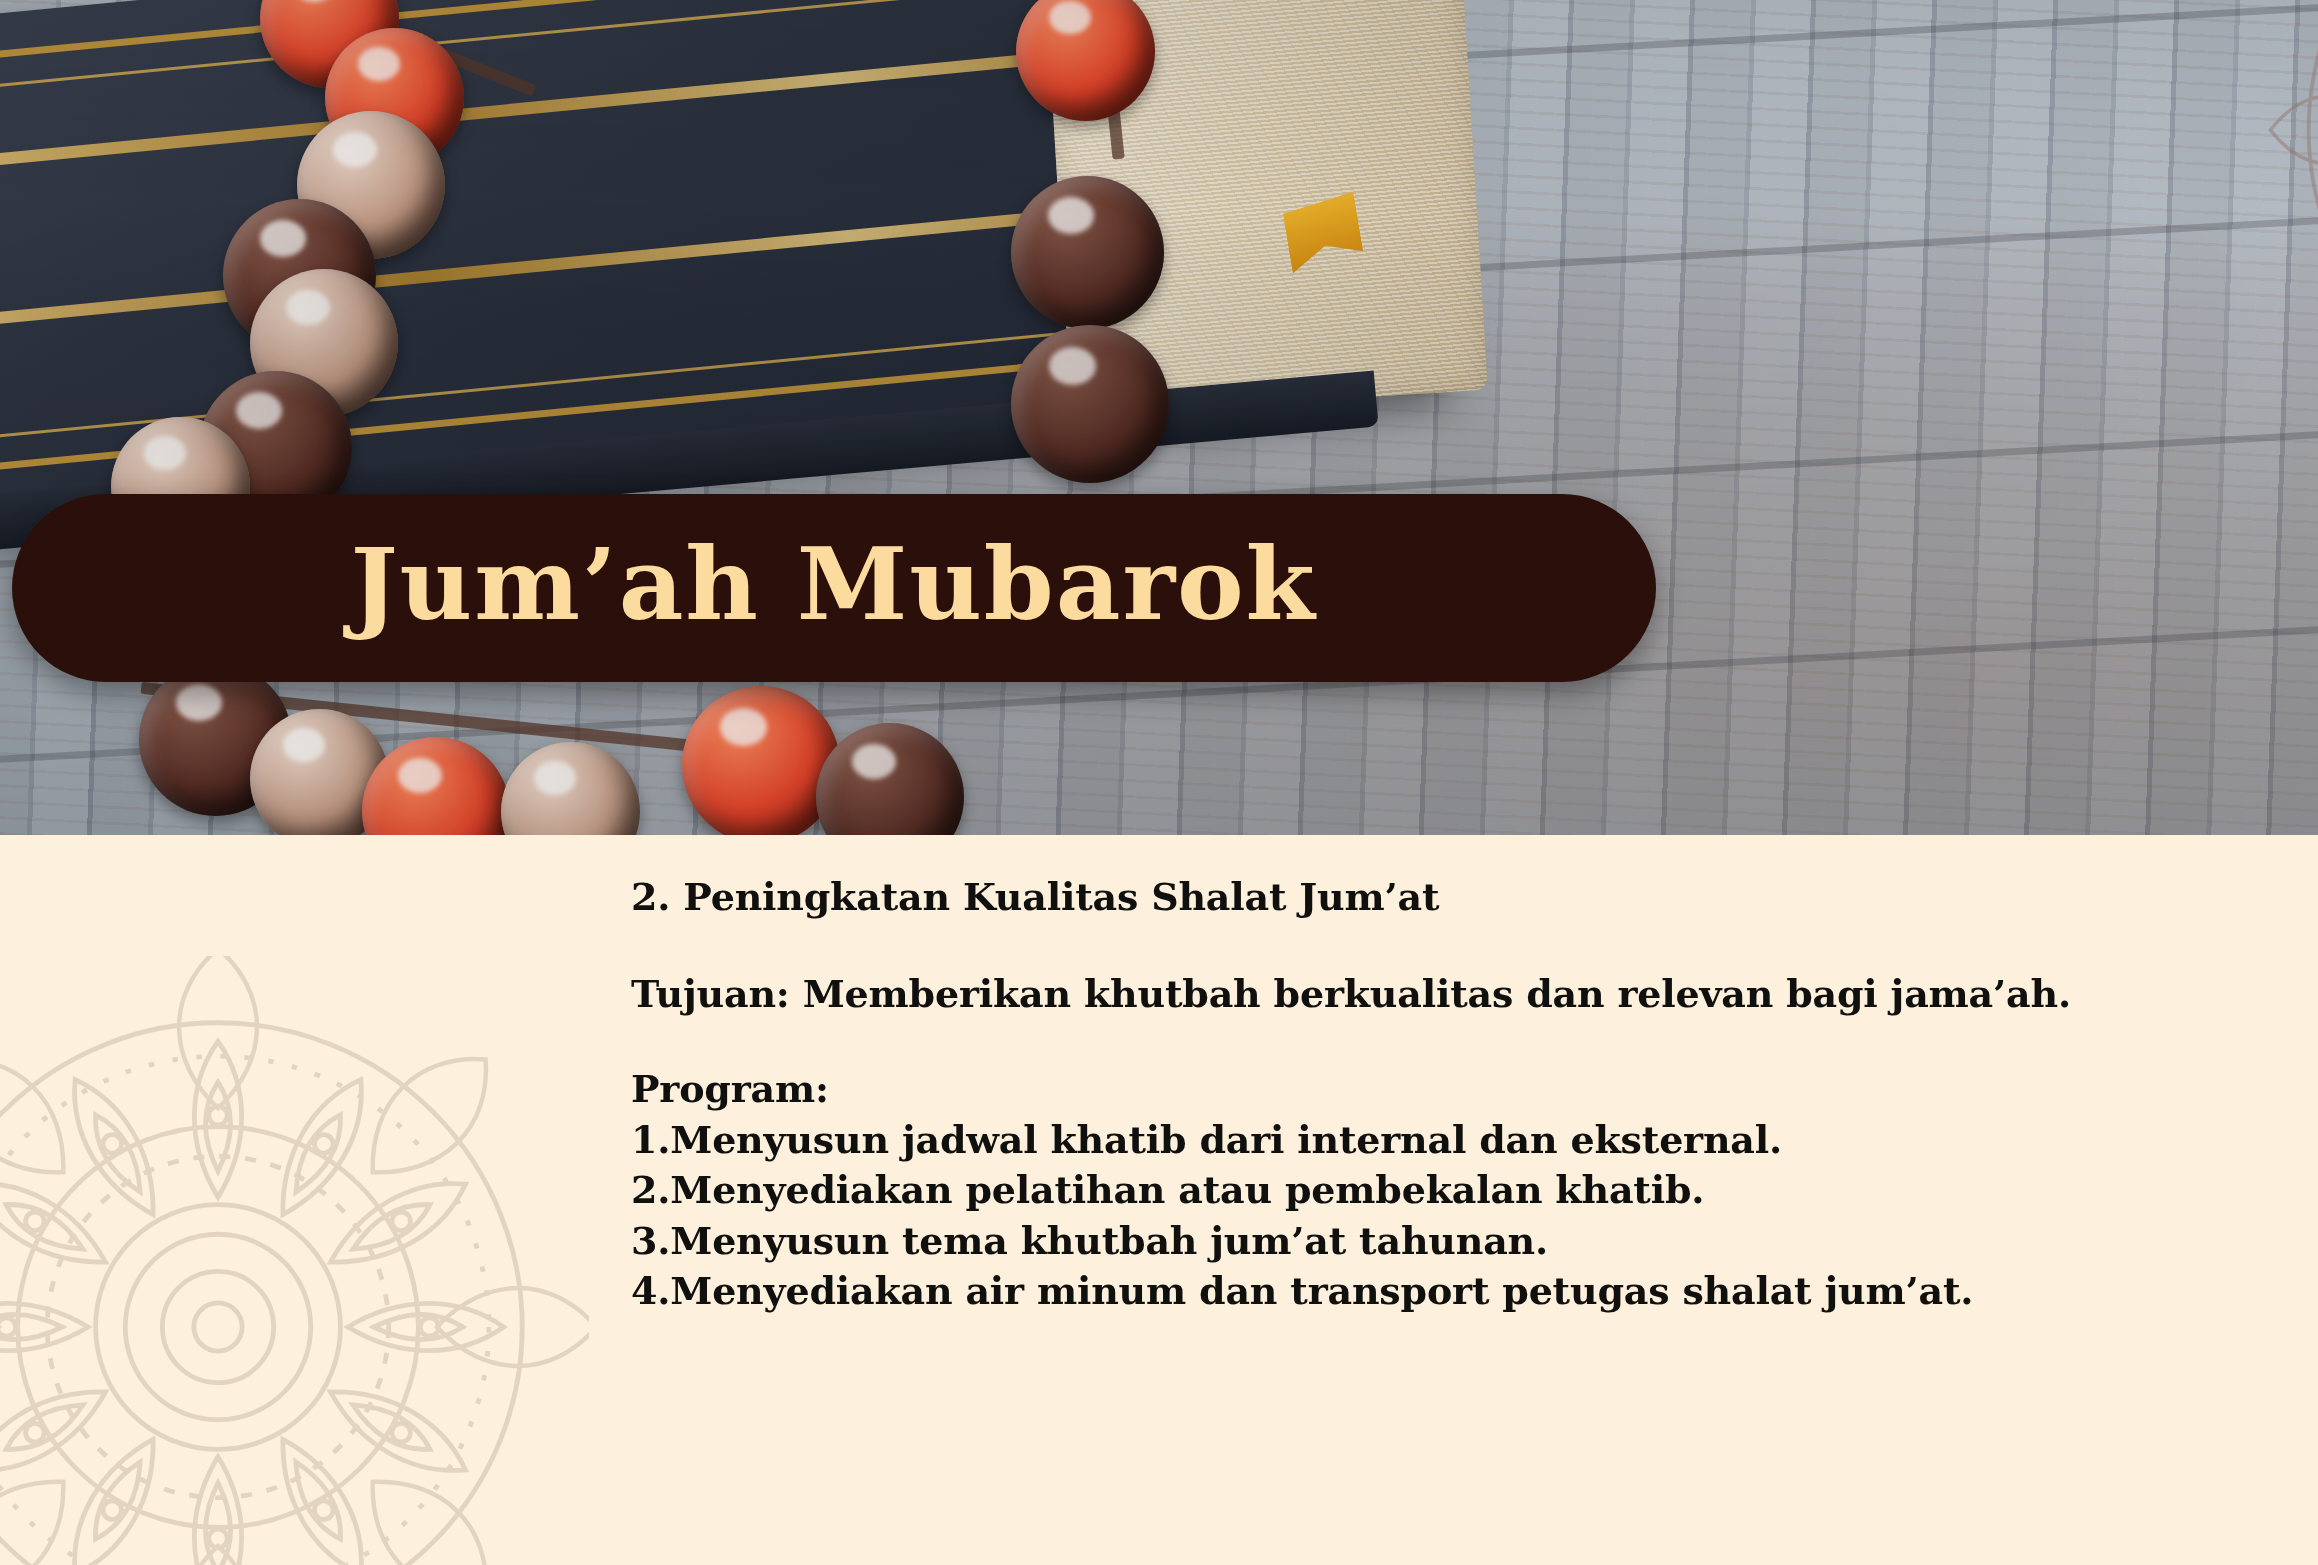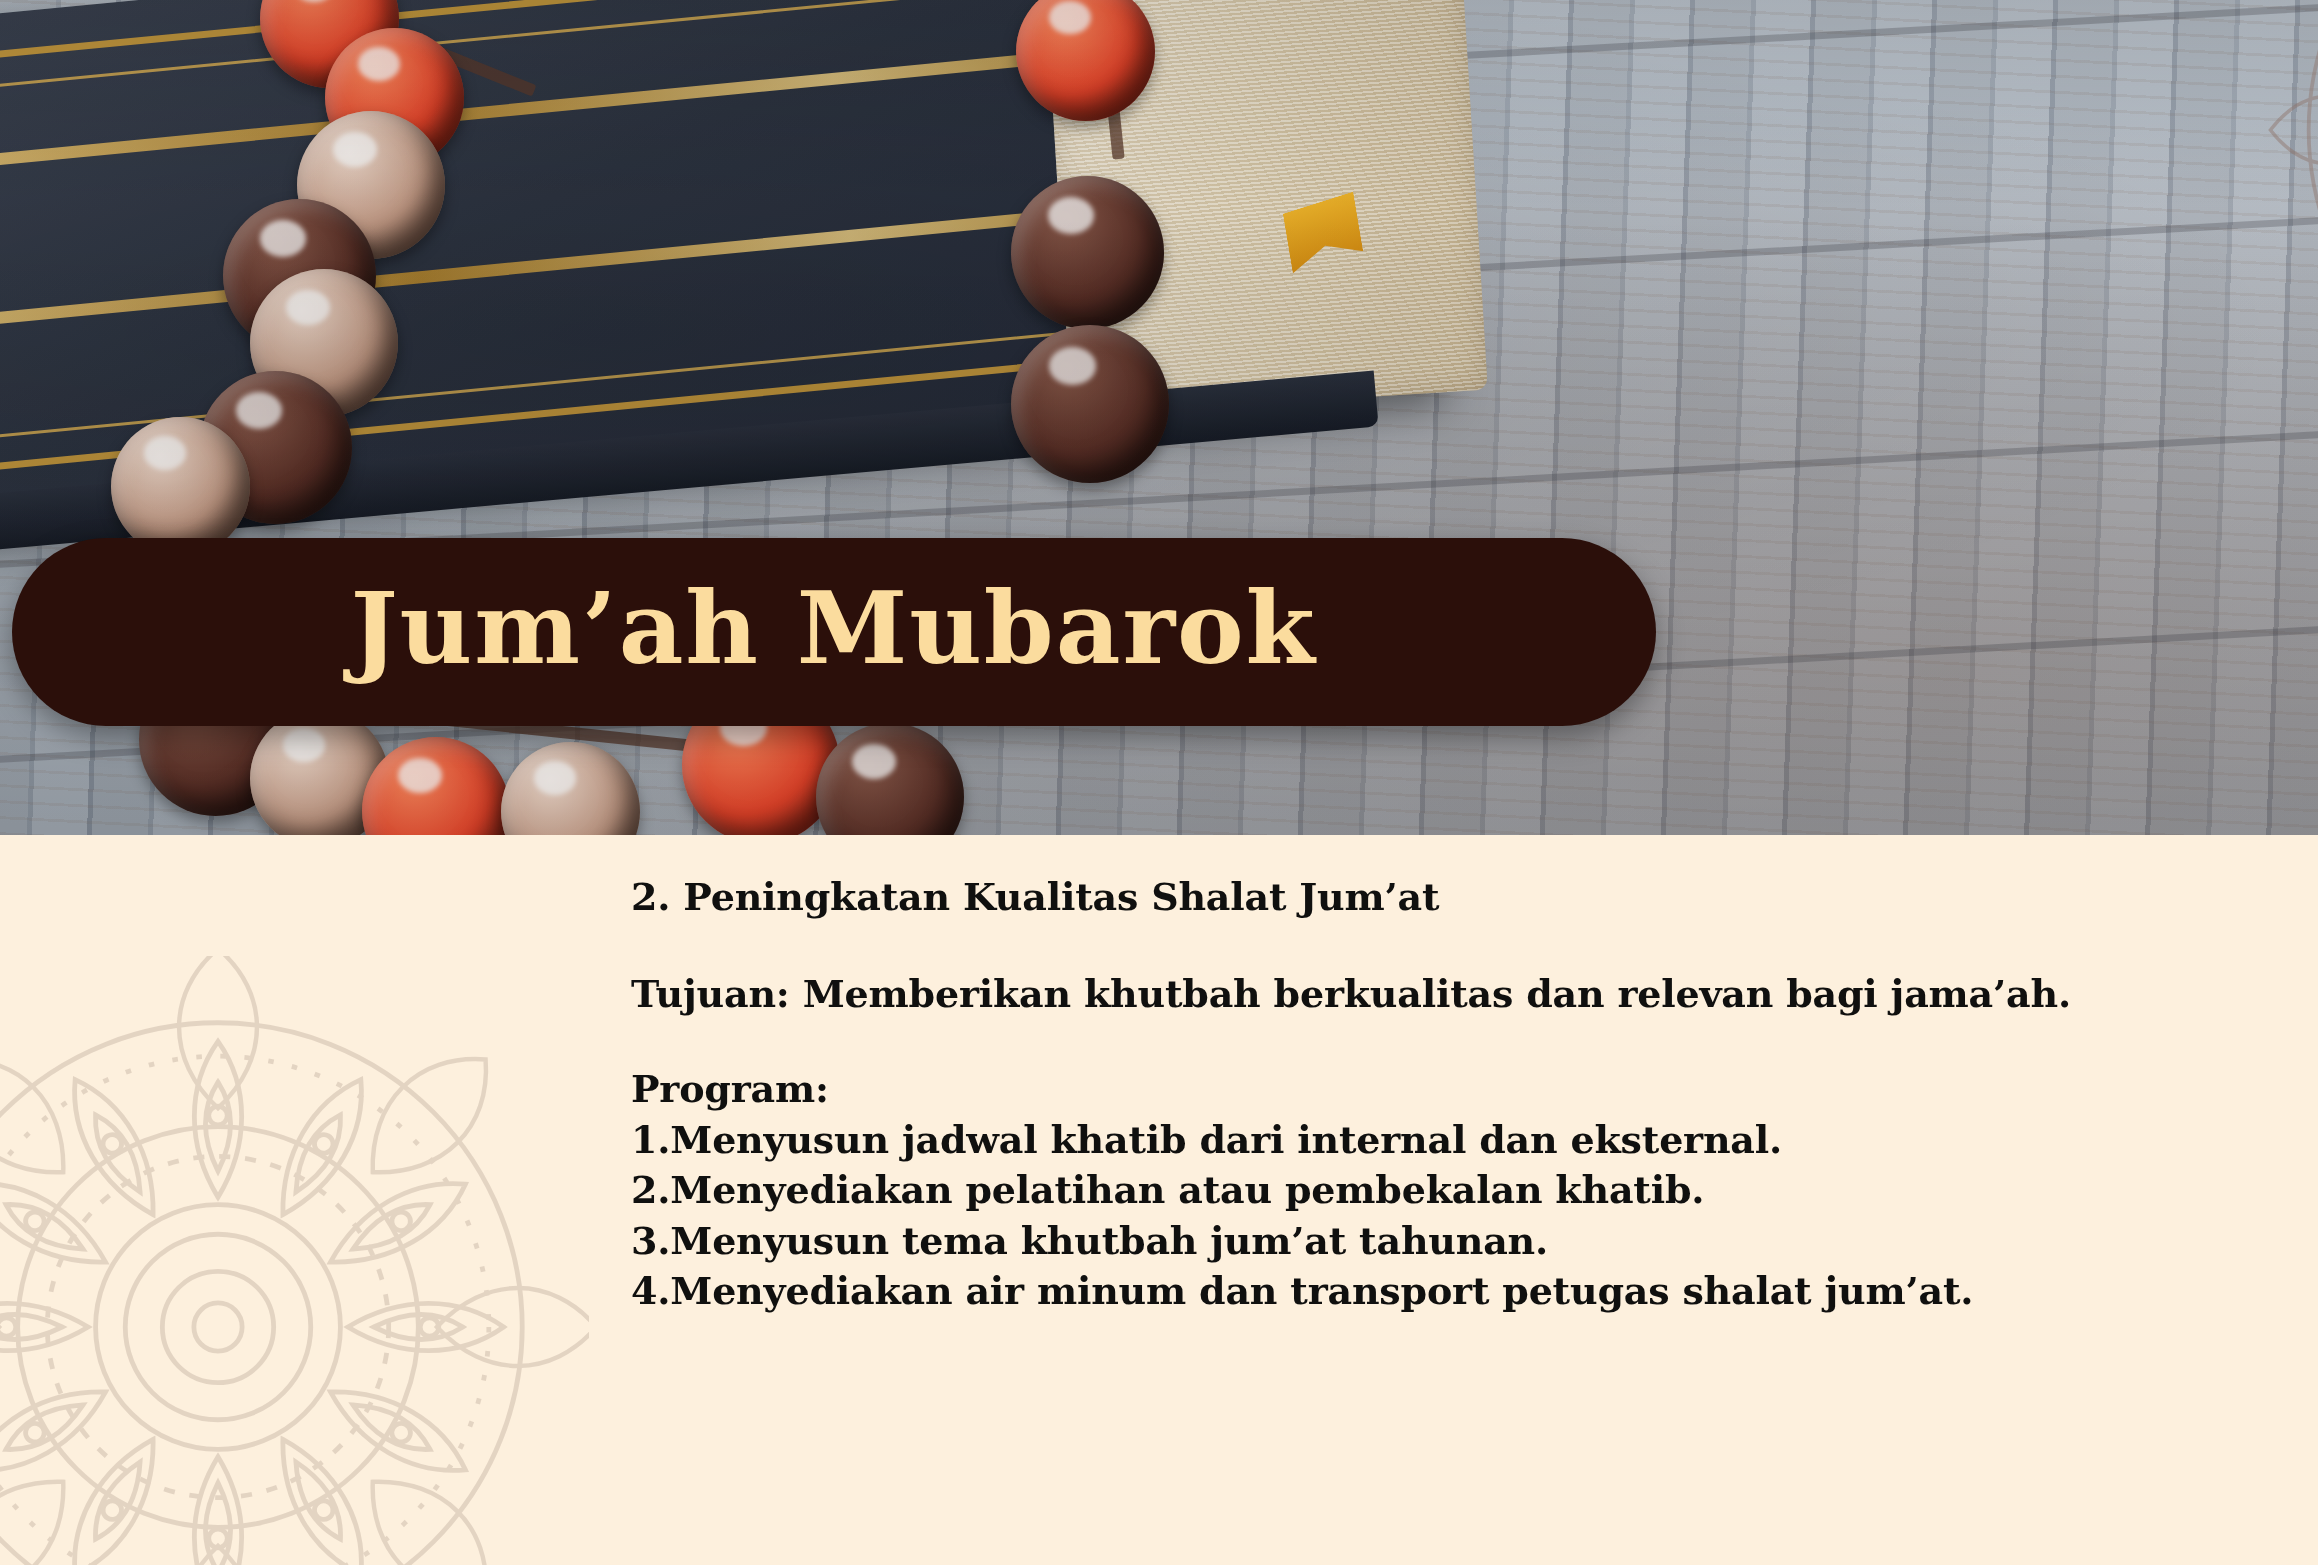--- a/index.html
+++ b/index.html
@@ -186,21 +186,20 @@
     left: 11.6px;
     top: 494px;
     width: 1644px;
     height: 188px;
     background: #2b0f0a;
     border-radius: 97px;
     display: flex;
     align-items: center;
     justify-content: center;
     box-shadow: 0 11px 28px rgba(0,0,0,0.35);
-    margin-top: 44px;
   }
   .title-text {
     font-family: "DejaVu Serif", "Liberation Serif", serif;
     font-weight: 700;
     font-style: normal;
     font-size: 100px;
     letter-spacing: 1.9px;
     color: #fbdc9e;
     line-height: 1;
     white-space: nowrap;

